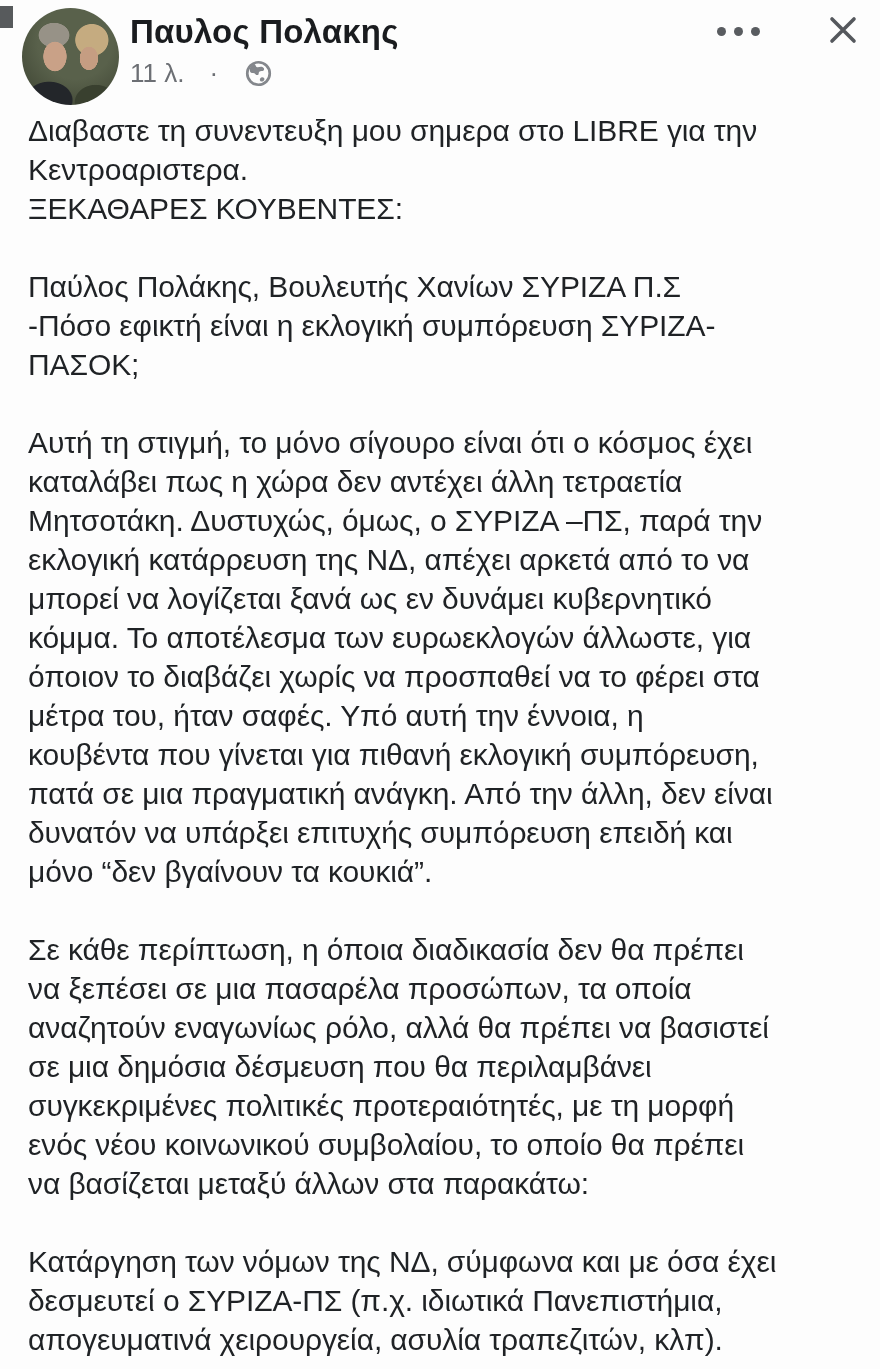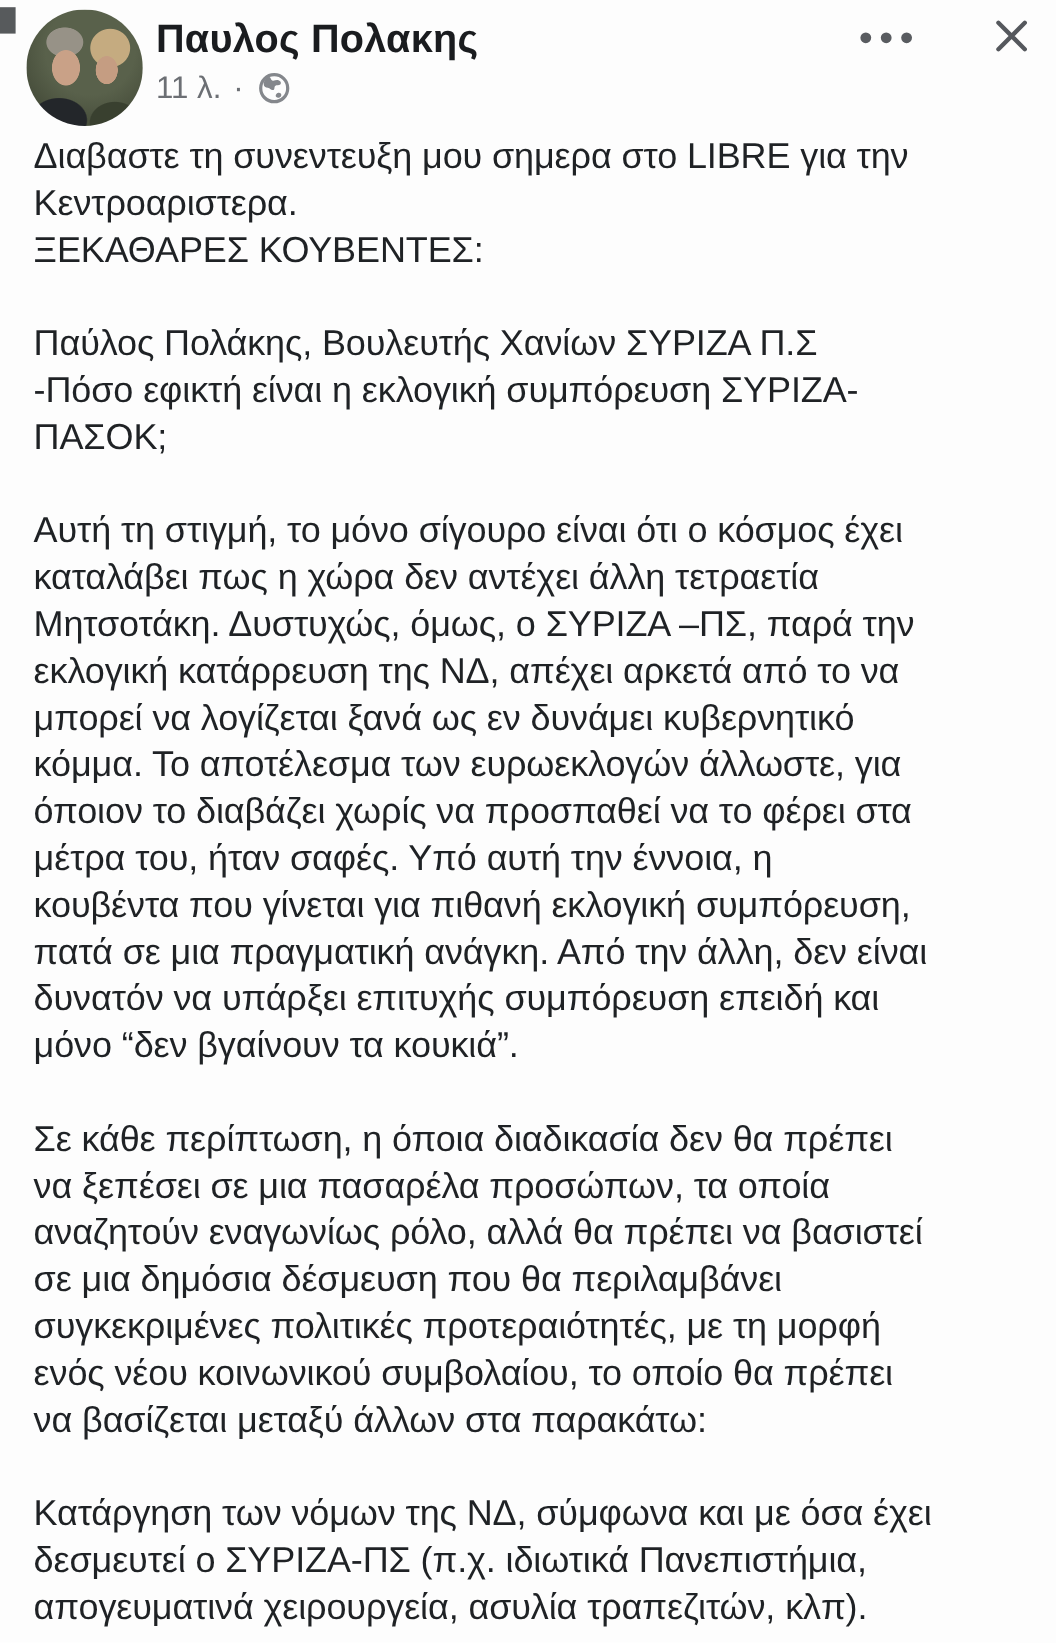--- a/index.html
+++ b/index.html
@@ -51,21 +51,21 @@
   }
   .identity { position: absolute; left: 130px; top: 14px; }
   .profile-name {
     font-size: 33px; font-weight: 700;
     color: #1a1c1f; letter-spacing: .2px;
     cursor: pointer;
     line-height: 1.1;
   }
   .post-meta {
     margin-top: 8px;
-    display: flex; align-items: center; gap: 10px;
+    display: flex; align-items: center; gap: 25px;
     font-size: 26px; color: #6c6f74;
   }
   .globe-icon { display: inline-flex; margin-left: 2px; }
   .header-actions {
     position: absolute; right: 18px; top: 10px;
     display: flex; align-items: center; gap: 58px; height: 42px;
   }
   .more-button {
     background: none; border: none; cursor: pointer;
     display: flex; gap: 8px; align-items: center; padding: 6px;

